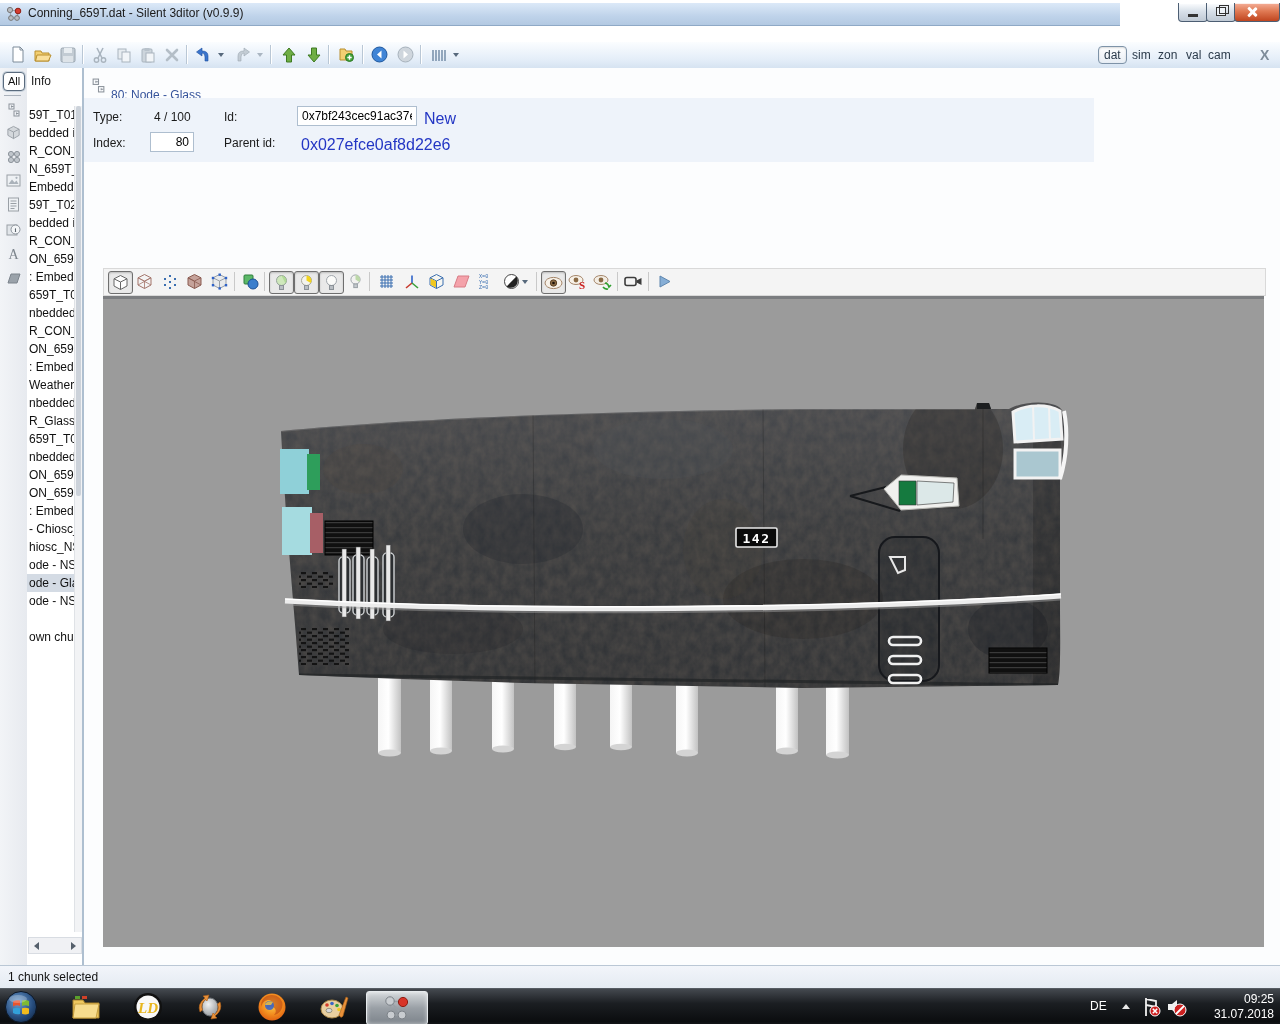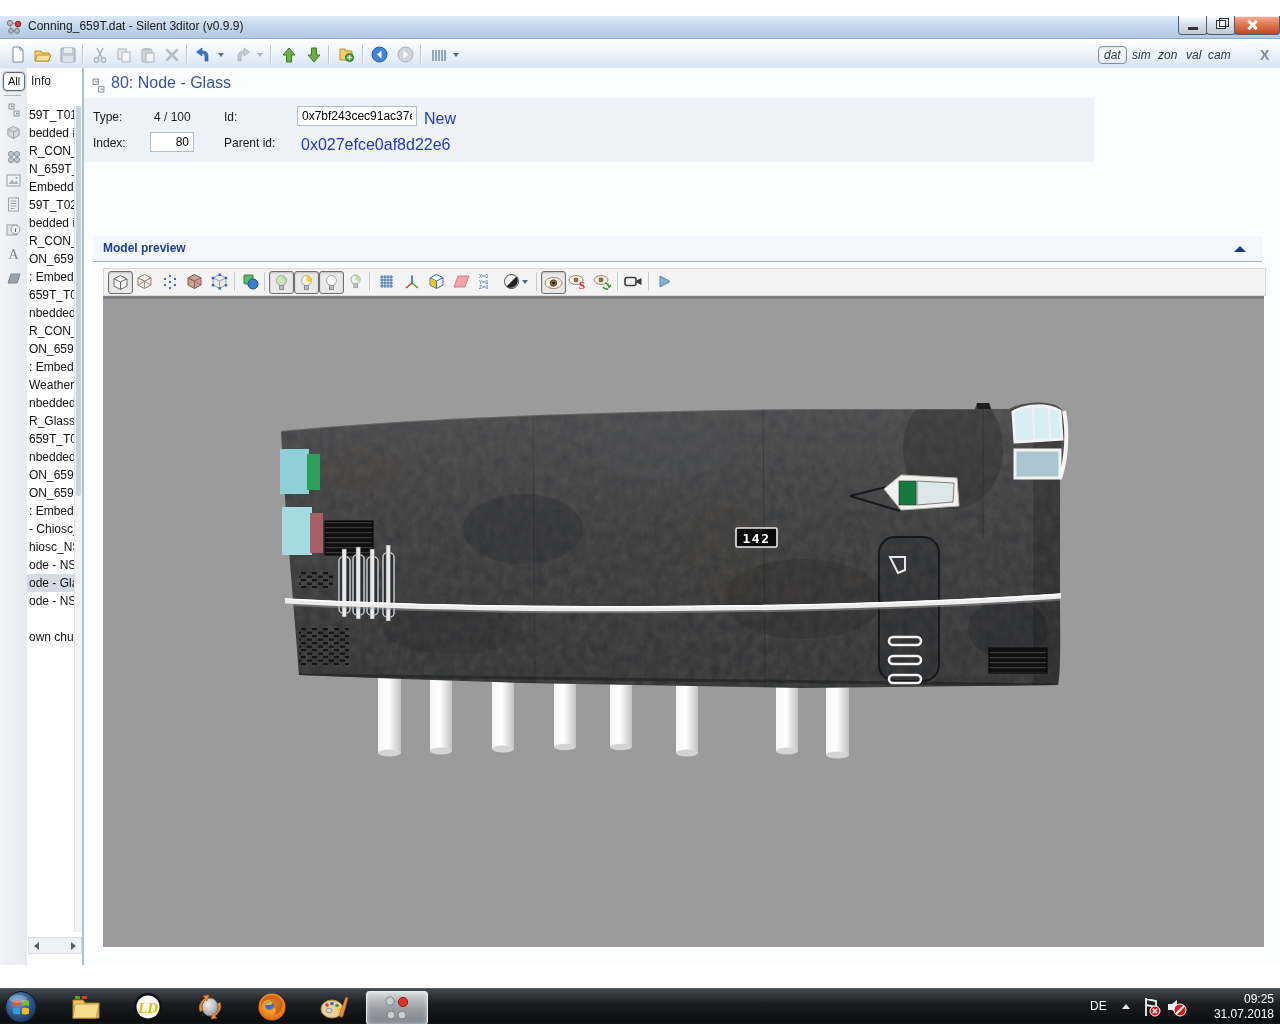--- a/index.html
+++ b/index.html
@@ -1,21 +1,21 @@
 <!DOCTYPE html>
 <html><head>
 <meta charset="utf-8">
 <style>
   html,body{margin:0;padding:0;}
   .screen{position:relative;width:1280px;height:1024px;overflow:hidden;
     font-family:"Liberation Sans",sans-serif;background:#fff;font-size:12px;color:#111;}
   .abs{position:absolute;}
 
   
-  .titlebar{left:0;top:16px;width:1280px;height:22px;
+  .titlebar{left:0;top:3px;width:1120px;height:22px;
     background:linear-gradient(#dce9f8,#bfd3ea 60%,#b3c9e2);border-bottom:1px solid #8fa9c6;}
   .title-text{left:28px;top:3px;font-size:12px;color:#1a1a1a;}
   .winbtn{top:0;height:18px;border:1px solid #4c5e73;border-top:none;
     border-radius:0 0 4px 4px;background:linear-gradient(#fdfeff,#d9e1ea 45%,#bfc9d4);
     box-shadow:inset 0 1px 0 rgba(255,255,255,.8);}
   .winbtn.close{background:linear-gradient(#f5b09a,#e07a54 45%,#c0451f);}
   .glyph-min{position:absolute;left:9px;top:11px;width:10px;height:3px;background:#333;}
   .glyph-restore{position:absolute;left:9px;top:4px;width:8px;height:7px;border:1px solid #333;background:#eef3f8;}
   .glyph-restore:before{content:"";position:absolute;left:2px;top:-3px;width:8px;height:7px;border:1px solid #333;}
   .glyph-x1,.glyph-x2{position:absolute;left:16px;top:3px;width:2.5px;height:12px;background:#fff;border-radius:1px;}
@@ -26,21 +26,21 @@
   .menu-item{display:inline-block;padding:3px 10px 0 10px;font-size:12px;color:#111;}
   .toolbar{left:0;top:42px;width:1280px;height:26px;
     background:linear-gradient(#fbfdff,#e3edf8 70%,#d6e3f1);border-bottom:1px solid #a9bccf;}
   .tbtn{top:1px;width:23px;height:23px;display:flex;align-items:center;justify-content:center;}
   .tsep{top:3px;width:1px;height:19px;background:#b9c7d5;box-shadow:1px 0 0 #fff;}
   .tcaret{top:1px;width:11px;height:23px;display:flex;align-items:center;justify-content:center;}
   .caret-down{width:0;height:0;border-left:3.5px solid transparent;border-right:3.5px solid transparent;border-top:4px solid #57697c;}
   .caret-down.dis{border-top-color:#aab6c2;}
 
   .mode-tabs{top:46px;font-size:12px;color:#2a3a4a;}
-  .mode-tab{position:absolute;top:2px;font-style:italic;}
+  .mode-tab{position:absolute;top:2px;}
   .mode-tab.active{border:1px solid #7e93a8;border-radius:4px;background:linear-gradient(#fff,#e8eef5);
     padding:1px 5px;top:0;box-shadow:inset 0 1px 2px rgba(0,0,0,.15);}
   .mode-tab.disabled{color:#a3b0bd;margin-top:28px;}
   .mode-close{position:absolute;top:1px;font-weight:bold;font-size:14px;color:#7e8c9a;}
 
   
   .strip{left:0;top:68px;width:27px;height:897px;background:linear-gradient(90deg,#f2f4f7,#e7eaef);border-right:1px solid #c6ccd4;}
   .all-btn{left:3px;top:4px;width:20px;height:17px;border:1px solid #5a6b7e;border-radius:4px;
     background:#fff;font-size:11px;text-align:center;line-height:16px;box-shadow:0 0 0 1px #c8d2dc;}
   .strip-divider{left:4px;top:27px;width:17px;height:1px;background:#aab2bc;}
@@ -55,21 +55,21 @@
   .sb-footer{position:absolute;left:2px;top:562px;font-size:12px;white-space:nowrap;}
   .sb-vscroll{position:absolute;right:0;top:38px;width:7px;height:826px;background:#f2f3f5;border-left:1px solid #dfe2e6;}
   .sb-vthumb{position:absolute;left:1px;top:0;width:5px;height:390px;background:#ccd2da;border-radius:2px;}
   .sb-hscroll{position:absolute;left:1px;top:869px;width:52px;height:15px;background:#f0f1f4;border:1px solid #d8dce2;}
   .sb-arrow{position:absolute;top:4px;width:0;height:0;border-top:4px solid transparent;border-bottom:4px solid transparent;}
   .sb-arrow.left{left:5px;border-right:5px solid #55606c;}
   .sb-arrow.right{right:5px;border-left:5px solid #55606c;}
 
   
   .main{left:84px;top:68px;width:1196px;height:897px;background:#fcfdfe;}
-  .node-title{left:27px;top:6px;font-size:16px;color:#35539b;}
+  .node-title{left:27px;top:20px;font-size:12px;color:#35539b;}
   .form-bg{left:0px;top:30px;width:1010px;height:64px;background:#eef3fa;}
   .flabel{font-size:12px;color:#1a1a1a;}
   .fvalue{font-size:12px;color:#1a1a1a;}
   .flink{font-size:16px;color:#2336c4;}
   .finput{position:absolute;border:1px solid #aebecf;background:#fff;font-size:12px;
     font-family:"Liberation Sans",sans-serif;text-align:right;padding:0 4px;height:18px;}
 
   .section-bar{left:9px;width:1169px;height:25px;background:#f3f6fa;border-bottom:1px solid #9db6cf;}
   .section-label{position:absolute;left:10px;top:5px;font-size:12px;font-weight:bold;color:#1a3f93;}
   .chev{position:absolute;right:16px;top:10px;width:0;height:0;}
@@ -395,24 +395,20 @@
       <span class="abs fvalue" style="left:70px;top:12px">4 / 100</span>
       <span class="abs flabel" style="left:140px;top:12px">Id:</span>
       <input class="finput" style="left: 213px; top: 8px; width: 110px;" value="0x7bf243cec91ac37e">
       <span class="abs flink" style="left:340px;top:12px">New</span>
       <span class="abs flabel" style="left:9px;top:38px">Index:</span>
       <input class="finput" style="left: 66px; top: 34px; width: 34px;" value="80">
       <span class="abs flabel" style="left:140px;top:38px">Parent id:</span>
       <span class="abs flink" style="left:217px;top:38px">0x027efce0af8d22e6</span>
     </div>
 
-    <div class="abs section-bar" style="top:168px">
-      <span class="section-label">Model preview</span>
-      <span class="chev up"></span>
-    </div>
 
     <div class="abs ptoolbar">
       <div class="ptbtn pressed" style="left:4px">
         <svg width="17" height="17" viewBox="0 0 17 17">
             <path d="M8.5 1.5 L15 4.8 V12 L8.5 15.5 L2 12 V4.8 Z" fill="#fdfdfd" stroke="#666"></path>
             <path d="M2 4.8 L8.5 8 L15 4.8 M8.5 8 V15.5" fill="none" stroke="#666"></path>
           </svg>
       </div>
       <div class="ptbtn" style="left:29px">
         <svg width="17" height="17" viewBox="0 0 17 17">
@@ -700,20 +696,23 @@
           <g>
             <path d="M 182,303 C 400,315 740,313 958,298" fill="none" stroke="#9e9e9e" stroke-width="7" opacity=".5"></path>
             <path d="M 182,302 C 400,314 740,312 958,297" fill="none" stroke="#ececec" stroke-width="5"></path>
             <path d="M 182,300 C 400,312 740,310 958,295" fill="none" stroke="#ffffff" stroke-width="1.6"></path>
           </g>
         </g>
       </svg>
     </div>
   </div>
 
+  <div class="abs statusbar">
+    <span class="status-text">1 chunk selected</span>
+  </div>
 
   <div class="abs taskbar">
     <div class="abs" style="left:4px;top:1px;width:34px;height:34px">
       <svg width="34" height="34" viewBox="0 0 34 34">
         <defs>
             <radialGradient id="orb" cx=".4" cy=".35" r=".8">
               <stop offset="0" stop-color="#6f9fd0"></stop>
               <stop offset=".6" stop-color="#274d7e"></stop>
               <stop offset="1" stop-color="#10243e"></stop>
             </radialGradient>

